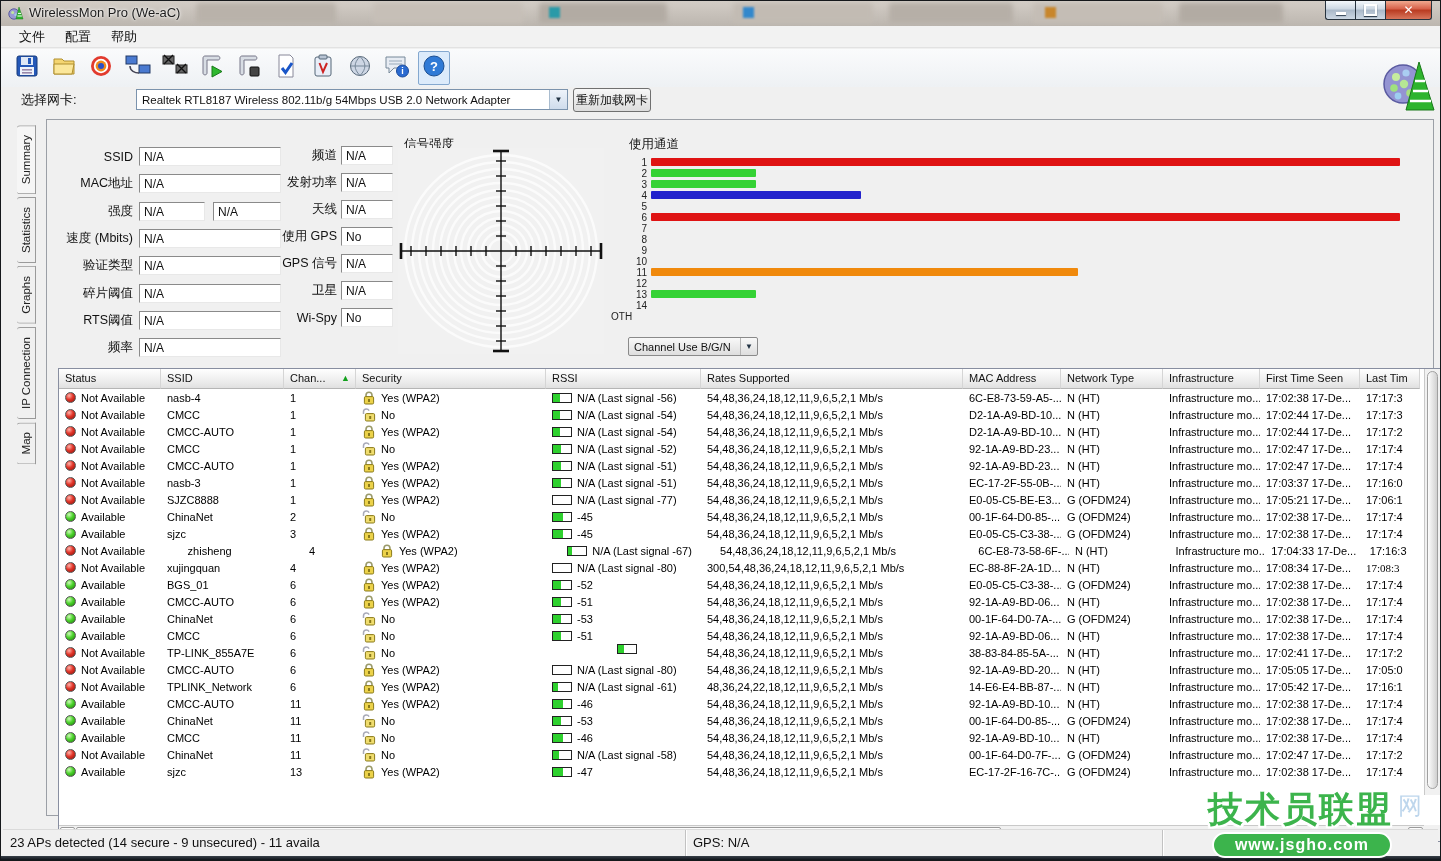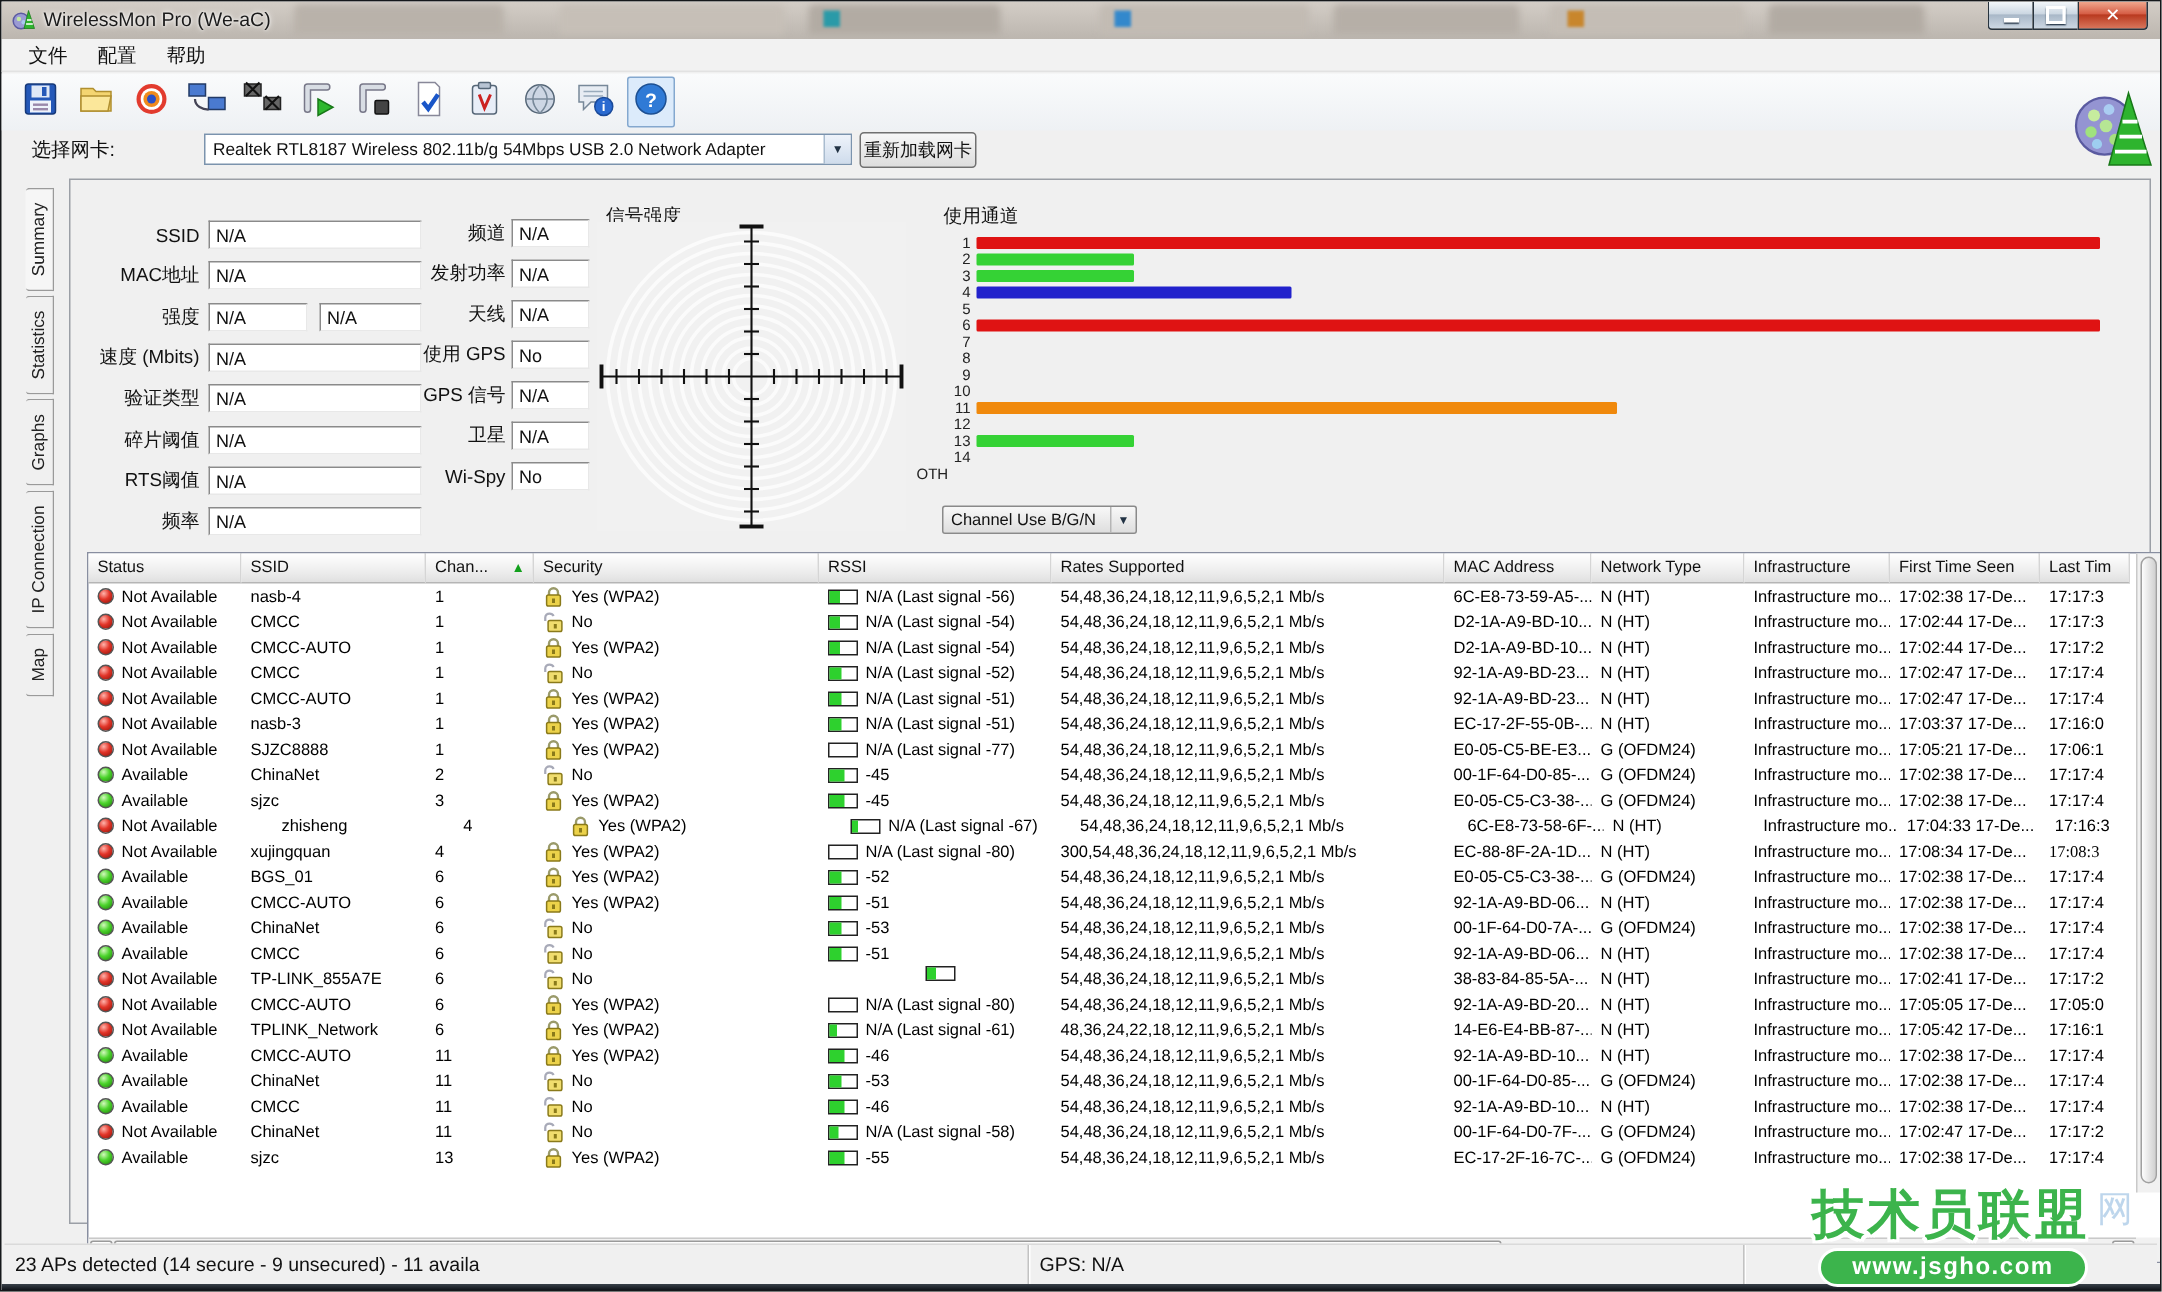--- a/index.html
+++ b/index.html
@@ -1119,21 +1119,21 @@
                 <rect x="1.4" y="5.6" width="9.2" height="7.4" rx="1.2" fill="#ecd24a" stroke="#8a7a1a"></rect>
                 <rect x="5" y="8" width="2" height="3" fill="#8a7a1a"></rect>
               </svg>
             </span>
             <span>Yes (WPA2)</span>
           </div>
           <div class="td" style="width: 155px;">
             <span class="rbar">
               <span class="rfill" style="width: 54%;"></span>
             </span>
-            <span>-55</span>
+            <span>-47</span>
           </div>
           <div class="td" style="width: 262px;">54,48,36,24,18,12,11,9,6,5,2,1 Mb/s</div>
           <div class="td" style="width: 98px;">EC-17-2F-16-7C-...</div>
           <div class="td" style="width: 102px;">G (OFDM24)</div>
           <div class="td" style="width: 97px;">Infrastructure mo...</div>
           <div class="td" style="width: 100px;">17:02:38 17-De...</div>
           <div class="td" style="width: 60px;">17:17:4</div>
         </div>
       </div>
     <div class="vscroll">

